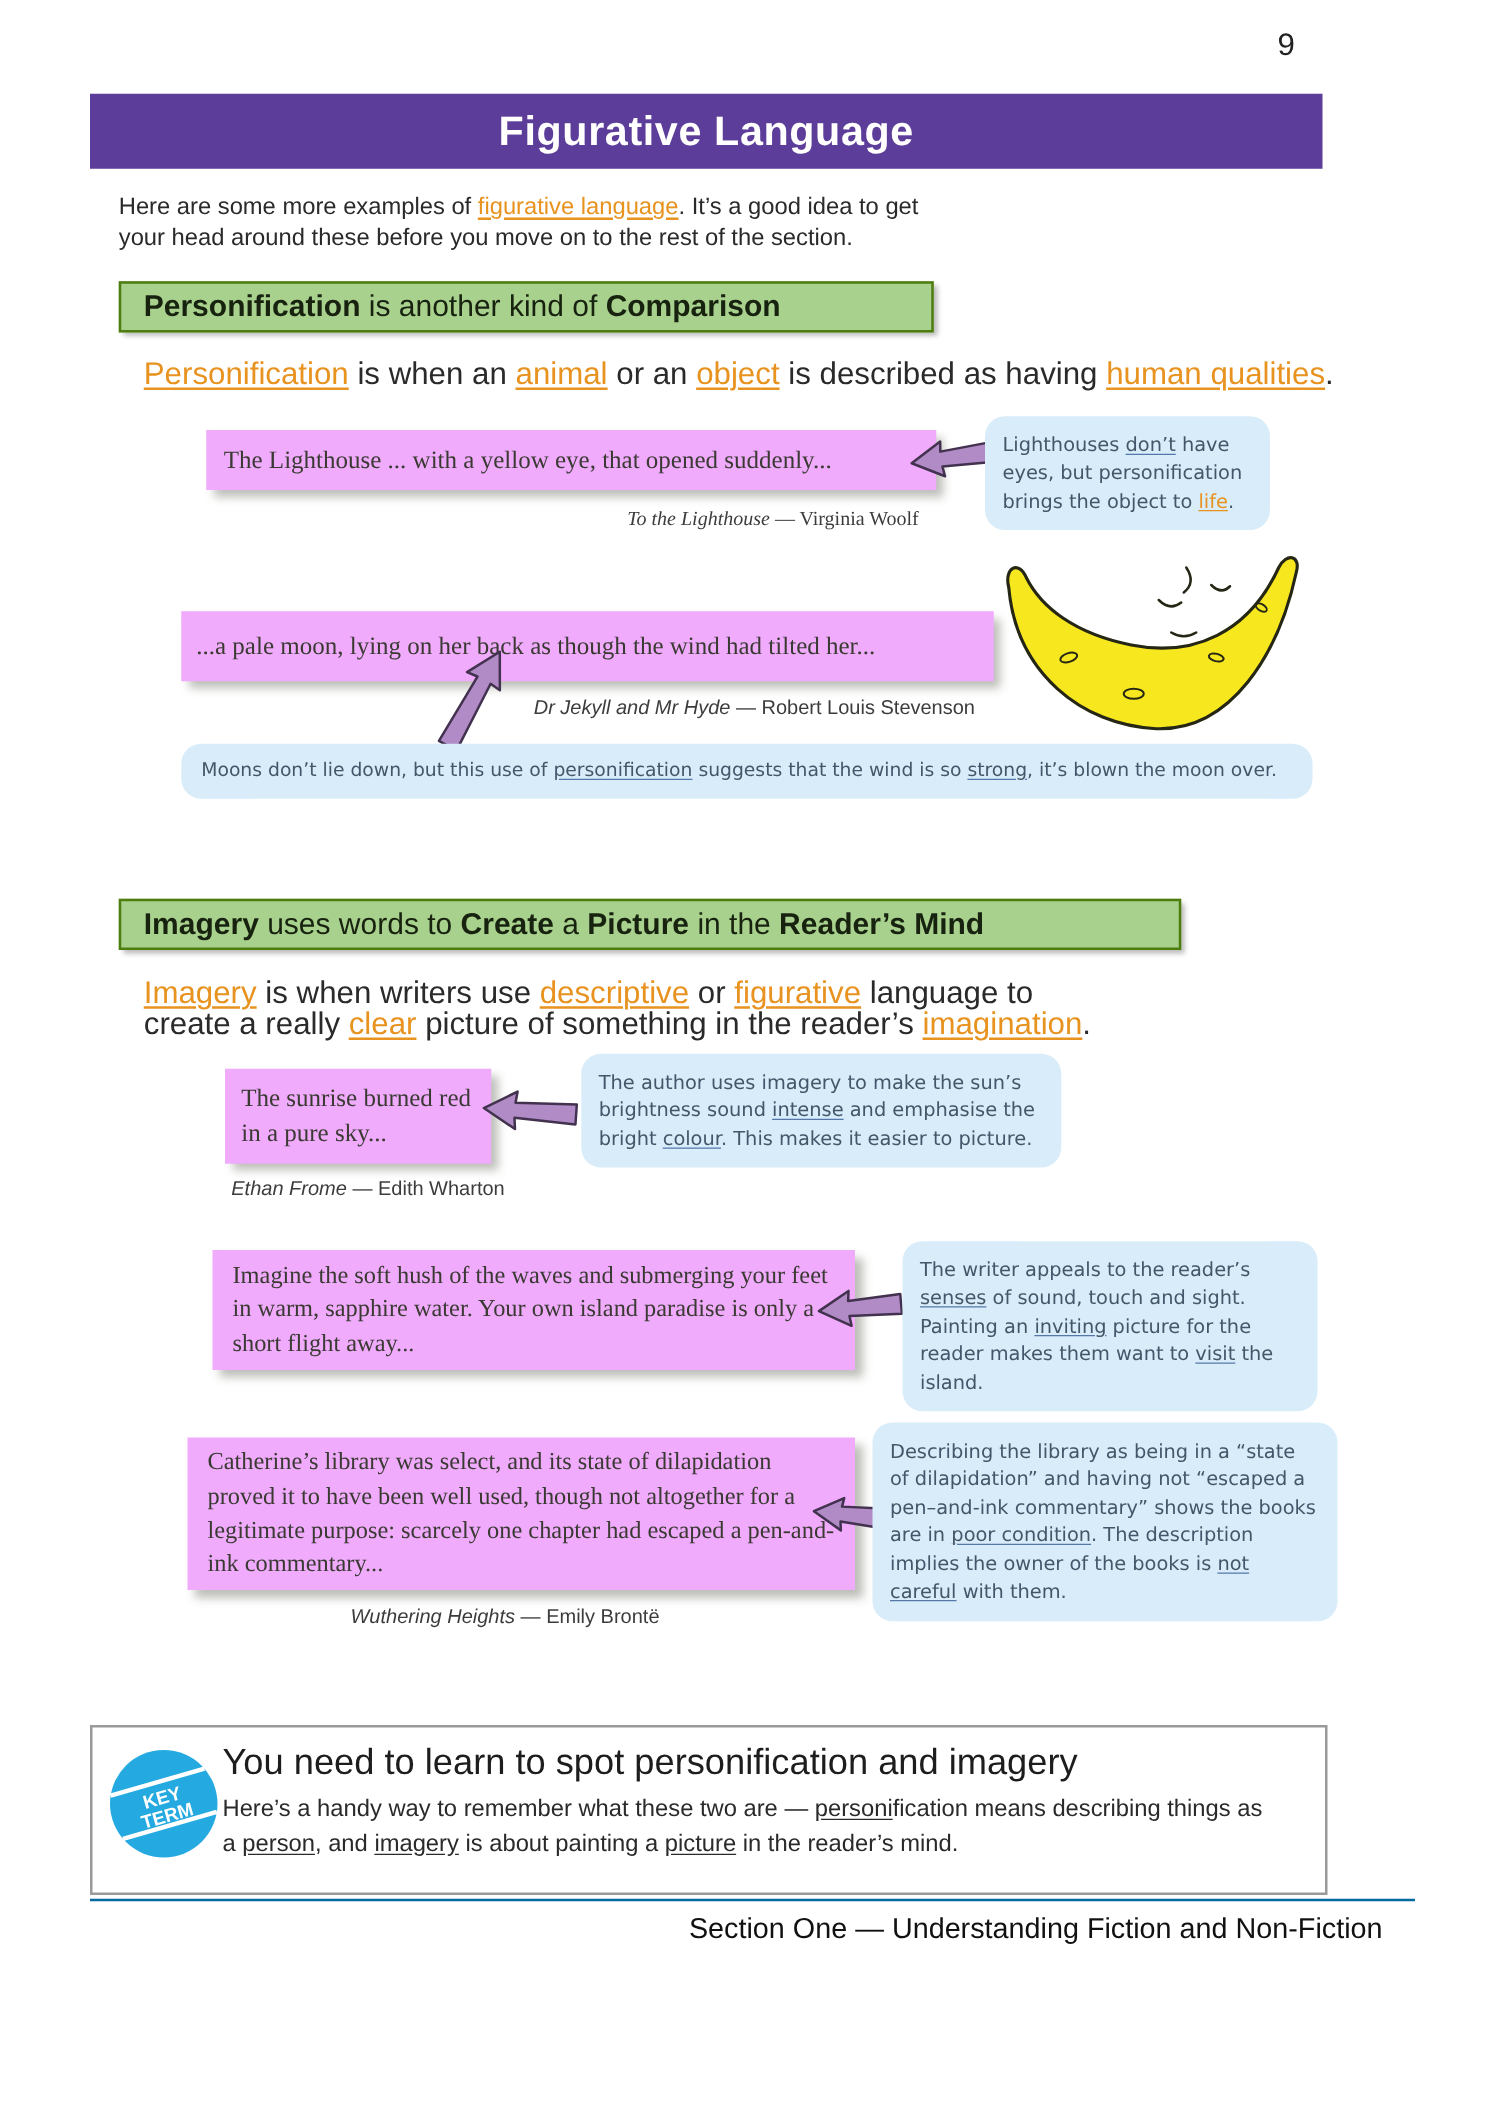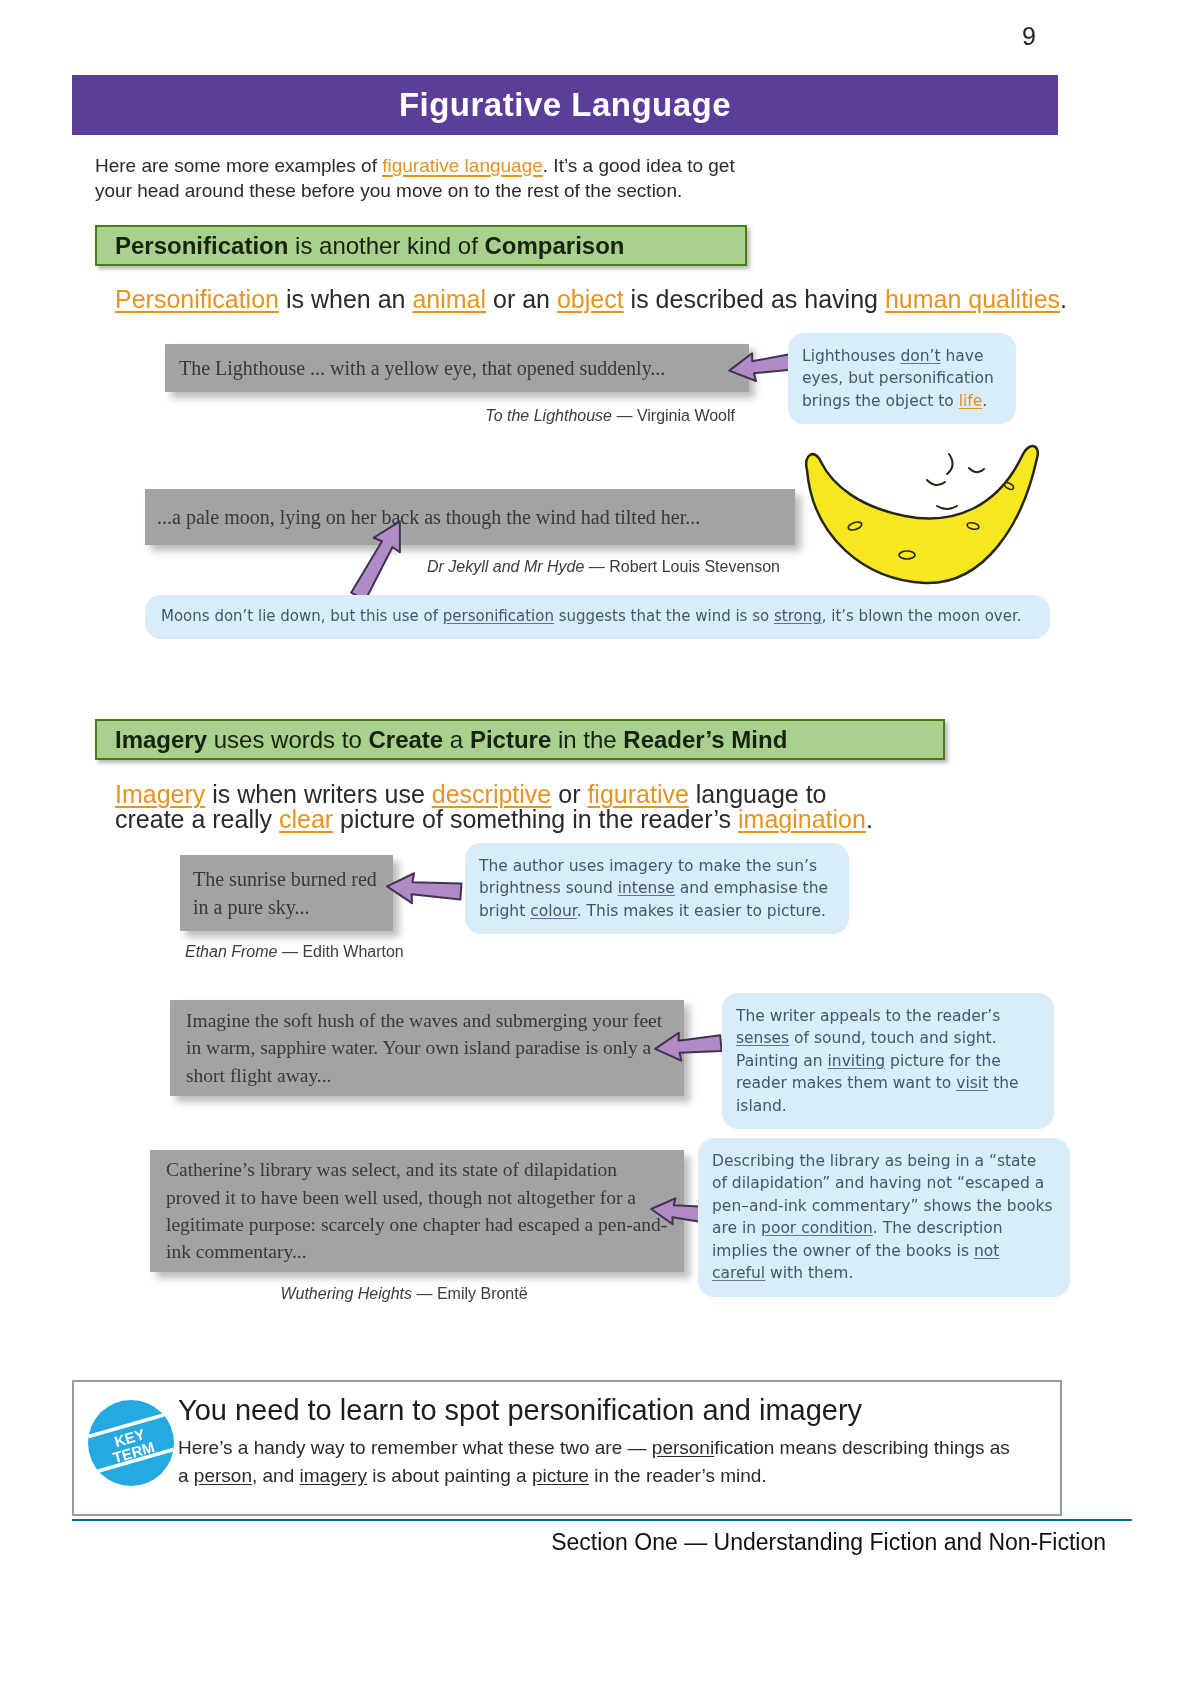--- a/index.html
+++ b/index.html
@@ -8,21 +8,21 @@
   .abs{position:absolute;}
 
   .page-number{font-size:25px;color:#222;}
   .banner{background:#5c3d99;color:#fff;text-align:center;font-weight:bold;
           font-size:33px;line-height:60px;letter-spacing:0.5px;}
   .body-line{font-size:19px;white-space:nowrap;color:#2a2a2a;}
   .green-header{background:#a9d18e;border:2px solid #4d7c0f;box-shadow:3px 3px 4px rgba(0,0,0,0.28);
                 font-size:24px;line-height:37px;padding:0 18px;white-space:nowrap;color:#17220f;}
   .def-line{font-size:25px;white-space:nowrap;color:#2a2a2a;}
 
-  .quote-box{background:#a3a3a3;box-shadow:6px 6px 7px rgba(110,110,100,0.45);
+  .quote-box{background:#f0abfc;box-shadow:6px 6px 7px rgba(110,110,100,0.45);
              font-family:"Liberation Serif",serif;font-size:20px;color:#3a3a33;
              display:flex;align-items:center;line-height:1.4;}
   .citation{font-size:16px;color:#3c3c3c;font-family:"Liberation Sans",sans-serif;}
 
   .callout{background:#d8ecf9;border-radius:16px;color:#44576a;
            font-family:"DejaVu Sans",sans-serif;font-size:15.5px;line-height:1.45;
            padding:12px 14px;box-sizing:border-box;}
   .callout .seg-u{text-decoration-color:#5577aa;}
 
   .seg-b{font-weight:700;}
@@ -55,21 +55,21 @@
   <div class="abs body-line" style="left:95px;top:155px;"><span>Here are some more examples of </span><span class="seg-o">figurative language</span><span>.  It’s a good idea to get</span></div>
   <div class="abs body-line" style="left:95px;top:180px;"><span>your head around these before you move on to the rest of the section.</span></div>
 
   <div class="abs green-header" style="left:95px;top:225px;width:612px;"><span class="seg-b">Personification</span><span> is another kind of </span><span class="seg-b">Comparison</span></div>
 
   <div class="abs def-line" style="left:115px;top:285px;"><span class="seg-o">Personification</span><span> is when an </span><span class="seg-o">animal</span><span> or an </span><span class="seg-o">object</span><span> is described as having </span><span class="seg-o">human qualities</span><span>.</span></div>
 
   <div class="abs quote-box" style="left:165px;top:344px;width:570px;height:48px;padding-left:14px;">
     <span>The Lighthouse ... with a yellow eye, that opened suddenly...</span>
   </div>
-  <div class="abs citation" style="left:165px;top:407px;width:570px;text-align:right;"><span class="seg-i">To the Lighthouse</span><span> — Virginia Woolf</span></div>
+  <div class="abs citation" style="left:165px;top:407px;width:570px;text-align:right;font-family:Liberation Serif, serif;"><span class="seg-i">To the Lighthouse</span><span> — Virginia Woolf</span></div>
 
   <div class="abs arrow" style="left:726px;top:348px;transform:rotate(-8deg);">
     <svg width="72" height="36" viewBox="0 0 72 36">
       <path d="M3,18 L28,4 L27,12 L69,10 L69,26 L27,24 L28,32 Z" fill="#b18bc5" stroke="#43324f" stroke-width="2" stroke-linejoin="round"></path>
     </svg>
   </div>
 
   <div class="abs callout" style="left:788px;top:333px;width:228px;"><span>Lighthouses </span><span class="seg-u">don’t</span><span> have eyes, but personification brings the object to </span><span class="seg-ou">life</span><span>.</span></div>
 
   <div class="abs" style="left:785px;top:428px;">

